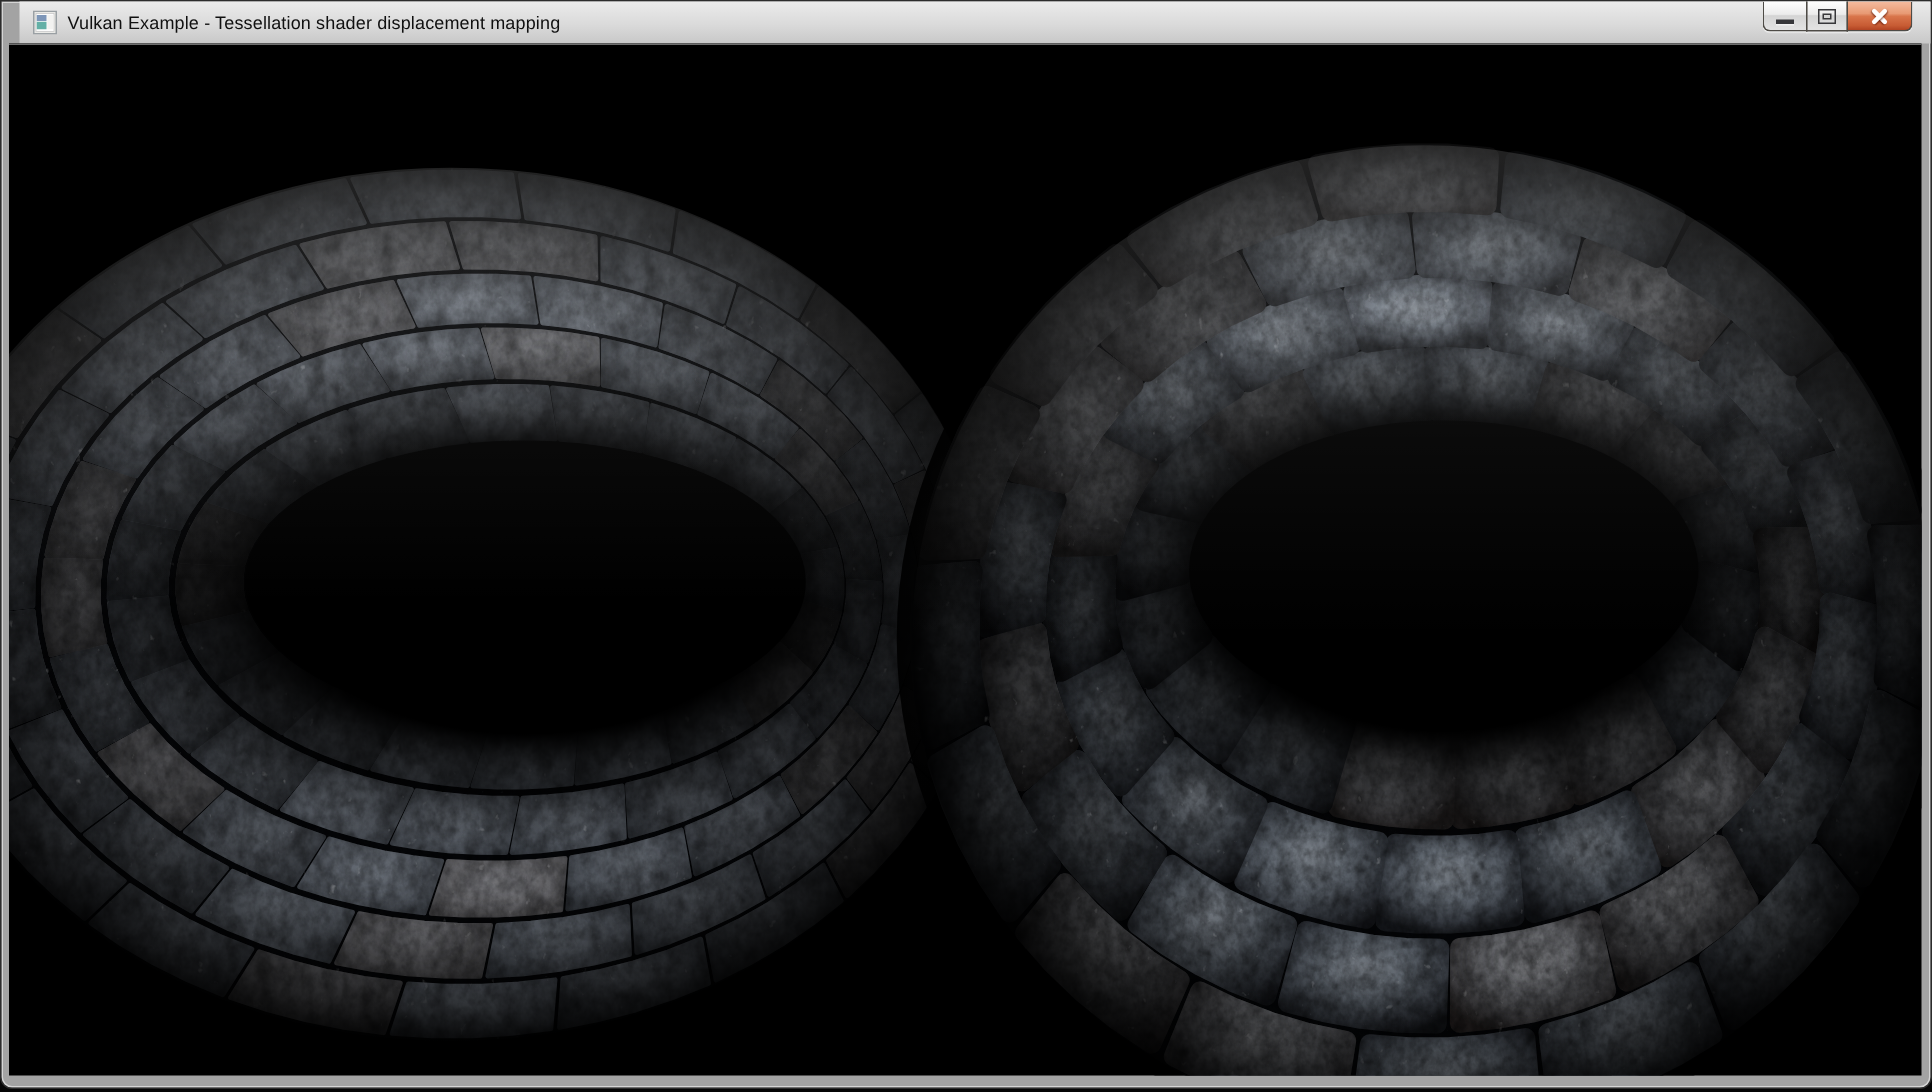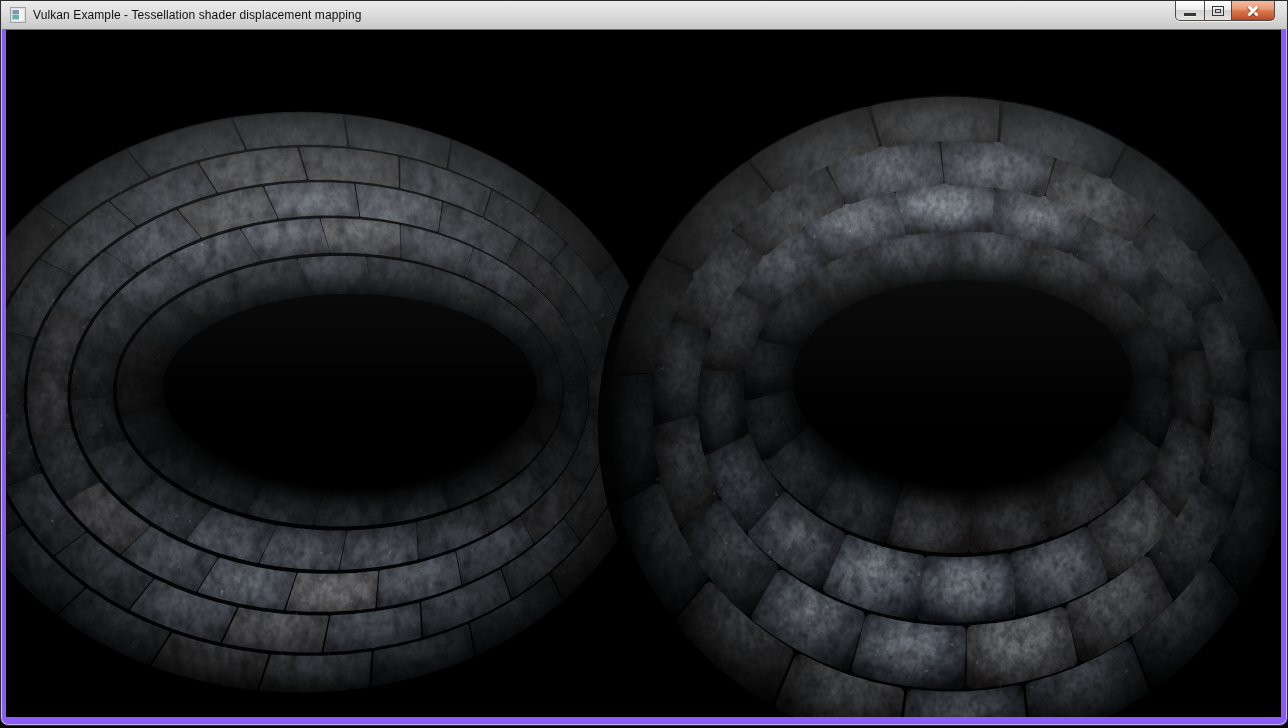--- a/index.html
+++ b/index.html
@@ -4,22 +4,23 @@
 <style>
   html,body{margin:0;padding:0}
   body{
     width:1288px;height:728px;overflow:hidden;position:relative;
     background:#050505;
     font-family:"Liberation Sans",sans-serif;
   }
   .window{
     position:absolute;left:0;top:0;width:1288px;height:726px;
     box-sizing:border-box;border:1px solid #2c2c2c;border-radius:0 0 8px 8px;
-    background:#8b5cf6;
+    background:#a3a3a3;
     box-shadow:inset 0 0 0 1px rgba(255,255,255,.55);
+    padding-left:12px;
   }
   .titlebar{
     position:relative;height:28px;display:flex;align-items:center;
     padding-left:9px;gap:7px;
     background:linear-gradient(#ebebeb,#dadada 55%,#c8c8c8);
     border-radius:0;
   }
   .app-icon{width:16px;height:16px;display:block;flex:0 0 auto}
   .title{font-size:12px;color:#101010;white-space:nowrap;letter-spacing:.1px}
   .controls{

